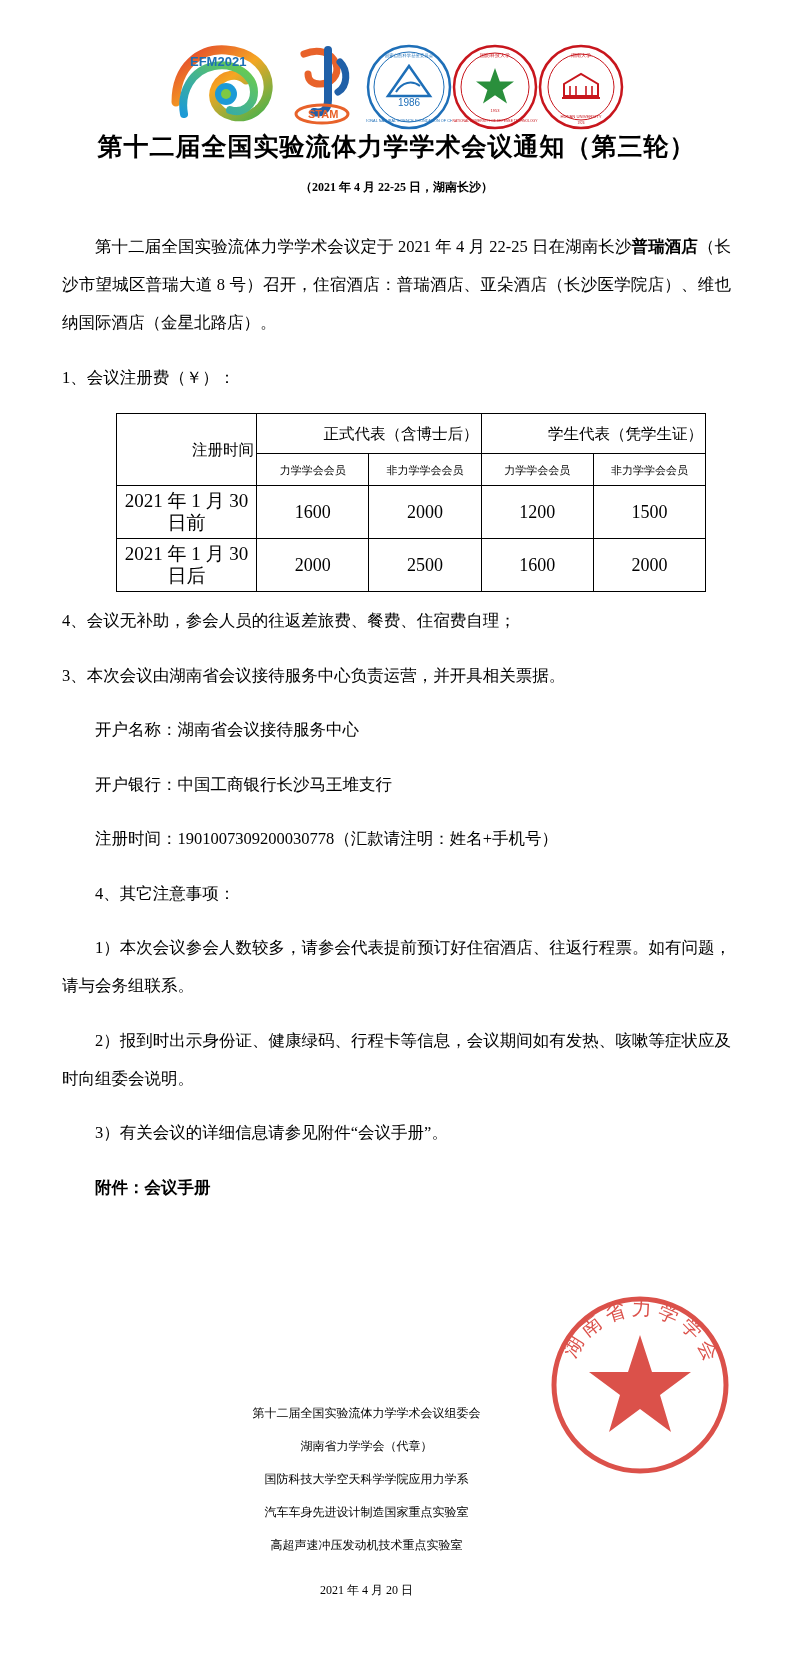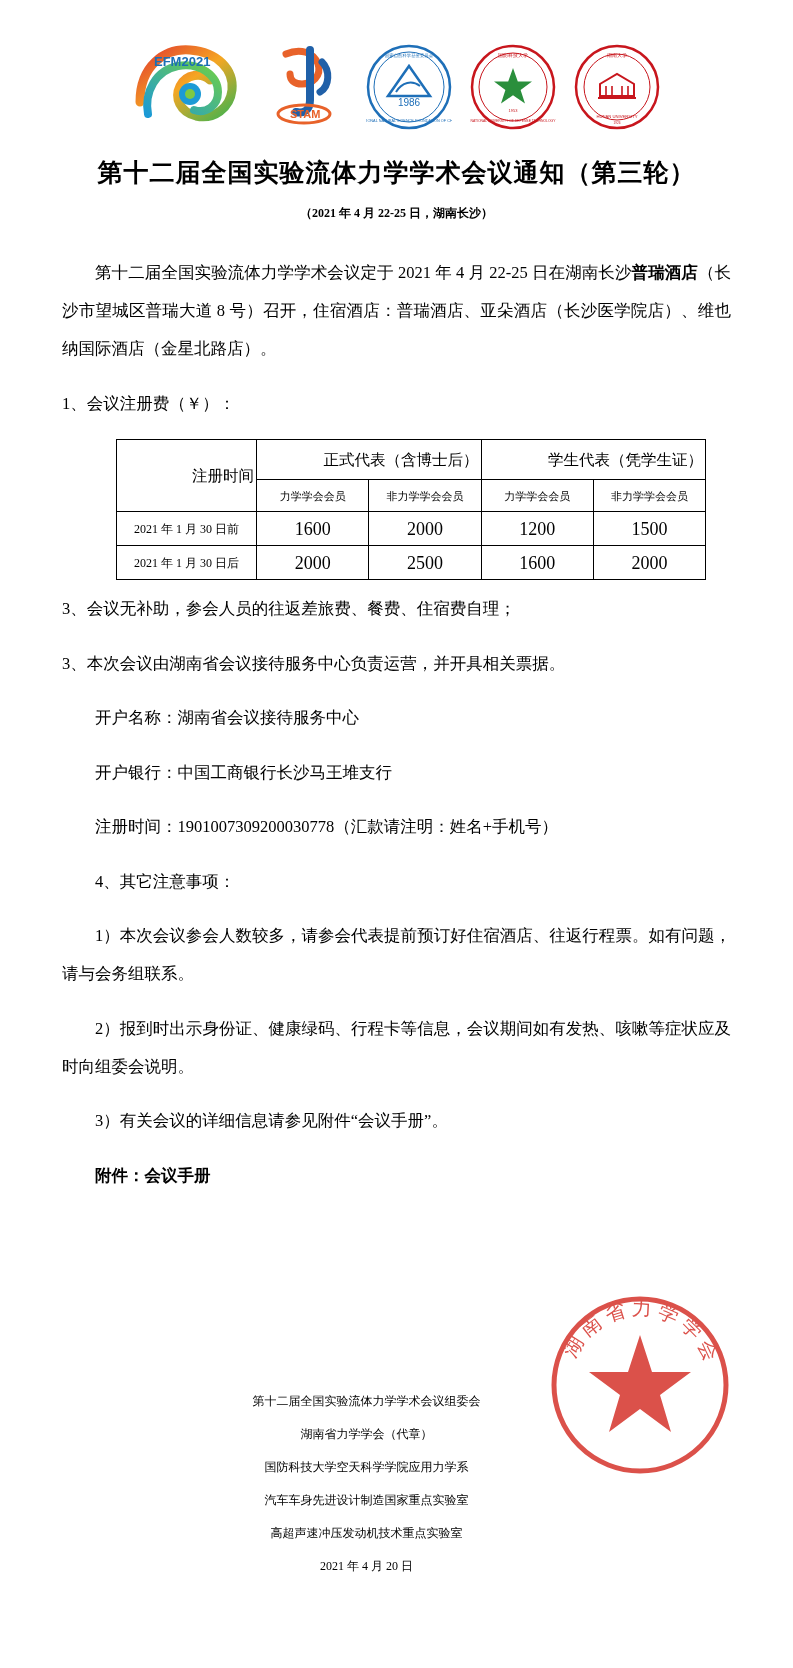--- a/index.html
+++ b/index.html
@@ -21,21 +21,20 @@
     height: 1668px;
     position: relative;
     padding: 0;
   }
 
   
   .logo-strip {
     display: flex;
     justify-content: center;
     align-items: flex-end;
-    gap: 18px;
     padding-top: 100px;
     height: 130px;
   }
   .logo {
     position: relative;
     flex: 0 0 auto;
   }
 
   
   .logo1 { width: 108px; height: 90px; }
@@ -47,21 +46,20 @@
   .logo4 { width: 86px; height: 86px; }
   
   .logo5 { width: 86px; height: 86px; }
 
   
   .doc-title {
     text-align: center;
     font-size: 25px;
     font-weight: bold;
     letter-spacing: 1px;
-    margin-top: 26px;
     font-family: "Liberation Serif", "DejaVu Serif", serif;
   }
   .doc-subtitle {
     text-align: center;
     font-size: 12px;
     font-weight: bold;
     margin-top: 16px;
   }
 
   
@@ -108,35 +106,35 @@
     border: 1px solid #000;
     text-align: center;
     vertical-align: middle;
     font-size: 15px;
     padding: 4px 2px;
     line-height: 22px;
     font-weight: normal;
   }
   table.fee .hdr-top { height: 40px; font-size: 15.5px; text-align: right; }
   table.fee .hdr-sub { height: 32px; font-size: 11px; }
-  table.fee .rowlabel { font-size: 12px; }
+  table.fee .rowlabel { font-size: 19px; }
   table.fee td.num { font-size: 18px; height: 34px; }
   table.fee .regtime { width: 140px; }
 
   
   .signature {
     margin-top: 190px;
     text-align: center;
     font-size: 12px;
     line-height: 33px;
     position: relative;
     padding-right: 60px;
   }
   .sig-line { white-space: nowrap; }
-  .sig-date { }
+  .sig-date { margin-top: 12px; }
 
   
   .seal {
     position: absolute;
     right: 60px;
     bottom: 190px;
     width: 185px;
     height: 185px;
     pointer-events: none;
     opacity: 0.82;
@@ -249,21 +247,21 @@
       <tr>
         <td class="rowlabel">2021 年 1 月 30 日后</td>
         <td class="num">2000</td>
         <td class="num">2500</td>
         <td class="num">1600</td>
         <td class="num">2000</td>
       </tr>
     </tbody>
       </table>
 
-    <p class="list-item">3、会议无补助，参会人员的往返差旅费、餐费、住宿费自理；</p>
+    <p class="list-item">4、会议无补助，参会人员的往返差旅费、餐费、住宿费自理；</p>
     <p class="list-item">3、本次会议由湖南省会议接待服务中心负责运营，并开具相关票据。</p>
 
     <p class="sub-line">开户名称：湖南省会议接待服务中心</p>
     <p class="sub-line">开户银行：中国工商银行长沙马王堆支行</p>
     <p class="sub-line">注册时间：1901007309200030778（汇款请注明：姓名+手机号）</p>
 
     <p class="sub-line">4、其它注意事项：</p>
 
     <p class="sub-para">1）本次会议参会人数较多，请参会代表提前预订好住宿酒店、往返行程票。如有问题，请与会务组联系。</p>
     <p class="sub-para">2）报到时出示身份证、健康绿码、行程卡等信息，会议期间如有发热、咳嗽等症状应及时向组委会说明。</p>

